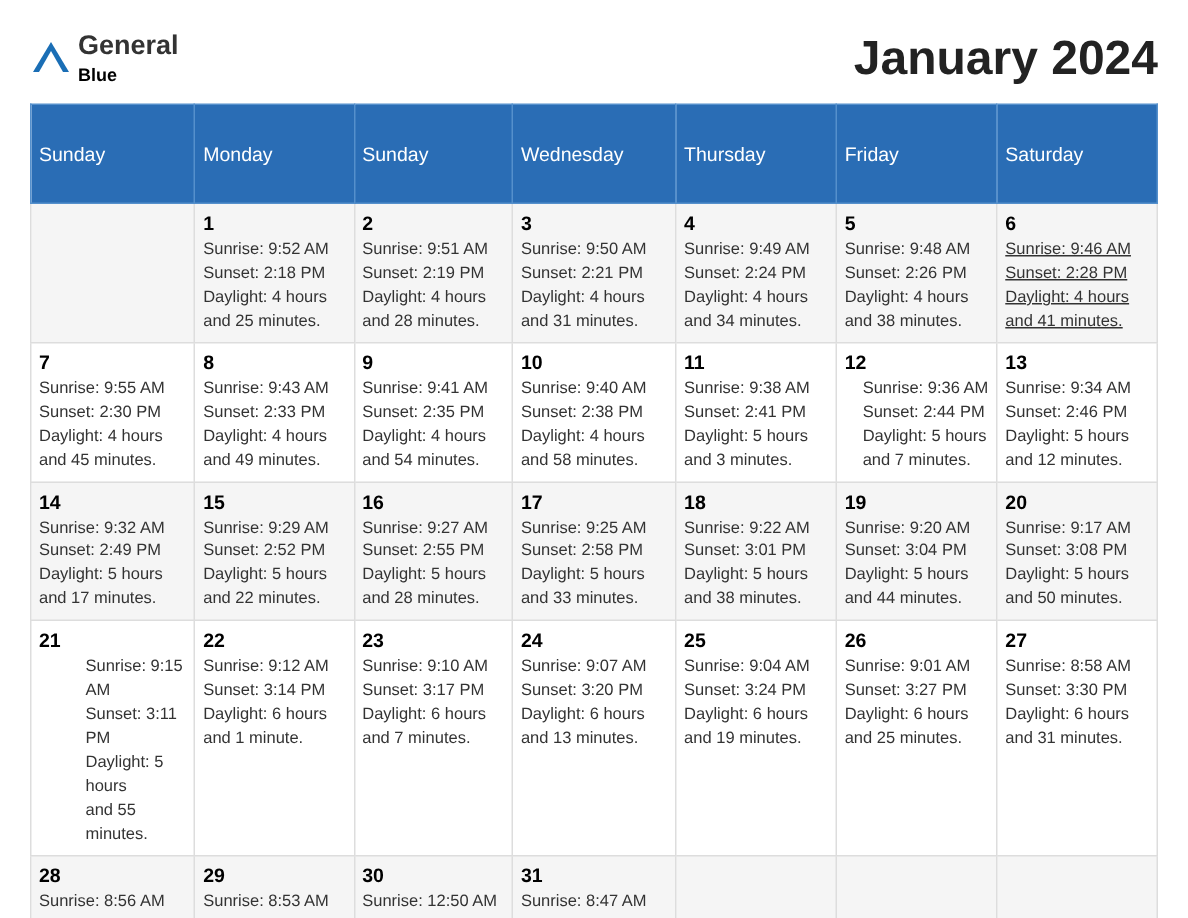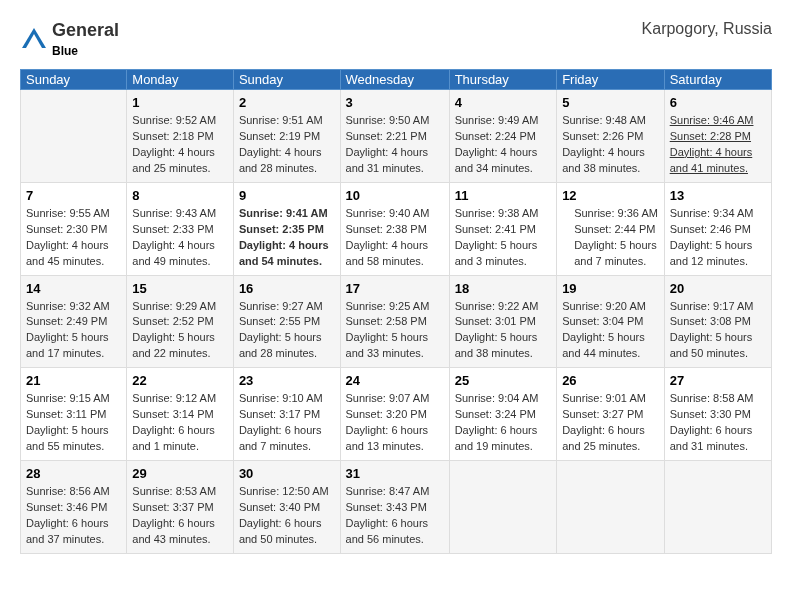--- a/index.html
+++ b/index.html
@@ -50,21 +50,21 @@
     table {
       width: 100%;
       border-collapse: collapse;
       font-size: 11px;
     }
     thead tr {
       background-color: #2a6db5;
       color: #fff;
     }
     thead th {
-      padding: 2px 5px;
+      padding: 25px 5px;
       text-align: left;
       font-size: 13px;
       font-weight: normal;
       border: 1px solid #5590cc;
     }
     tbody tr {
       border-bottom: 1px solid #ccc;
     }
     tbody tr:nth-child(odd) {
       background-color: #f5f5f5;
@@ -99,21 +99,21 @@
     <svg class="logo-icon" viewBox="0 0 28 28">
       <polygon points="14,2 26,22 2,22" fill="#1a6eb5"></polygon>
       <polygon points="14,8 22,22 6,22" fill="#fff"></polygon>
     </svg>
     <div>
       <span class="logo-text-general">General</span><br>
       <span class="logo-text-blue">Blue</span>
     </div>
   </div>
   <div class="title-block">
-    <div class="subtitle">Karpogory, Russia</div>
+    <div class="main-title">January 2024</div>
   </div>
 </div>
 
 <table>
   <thead>
     <tr>
     <th>Sunday</th>
         <th>Monday</th>
         <th>Sunday</th>
         <th>Wednesday</th>
@@ -178,21 +178,21 @@
         </td>
         <td>
           <span class="day-number">8</span>
           <div class="day-info" style="white-space: pre-line;">Sunrise: 9:43 AM
 Sunset: 2:33 PM
 Daylight: 4 hours
 and 49 minutes.</div>
         </td>
         <td>
           <span class="day-number">9</span>
-          <div class="day-info" style="white-space: pre-line; font-weight: bold;">Sunrise: 9:41 AM
+          <div class="day-info" style="white-space: pre-line;">Sunrise: 9:41 AM
 Sunset: 2:35 PM
 Daylight: 4 hours
 and 54 minutes.</div>
         </td>
         <td>
           <span class="day-number">10</span>
           <div class="day-info" style="white-space: pre-line;">Sunrise: 9:40 AM
 Sunset: 2:38 PM
 Daylight: 4 hours
 and 58 minutes.</div>
@@ -266,21 +266,21 @@
           <span class="day-number">20</span>
           <div class="day-info" style="white-space: pre-line;">Sunrise: 9:17 AM
 Sunset: 3:08 PM
 Daylight: 5 hours
 and 50 minutes.</div>
         </td>
       </tr>
       <tr>
         <td>
           <span class="day-number">21</span>
-          <div class="day-info" style="white-space: pre-line;">Sunrise: 9:15 AM
+          <div class="day-info" style="white-space: pre-line; margin-left: 31px;">Sunrise: 9:15 AM
 Sunset: 3:11 PM
 Daylight: 5 hours
 and 55 minutes.</div>
         </td>
         <td>
           <span class="day-number">22</span>
           <div class="day-info" style="white-space: pre-line;">Sunrise: 9:12 AM
 Sunset: 3:14 PM
 Daylight: 6 hours
 and 1 minute.</div>

